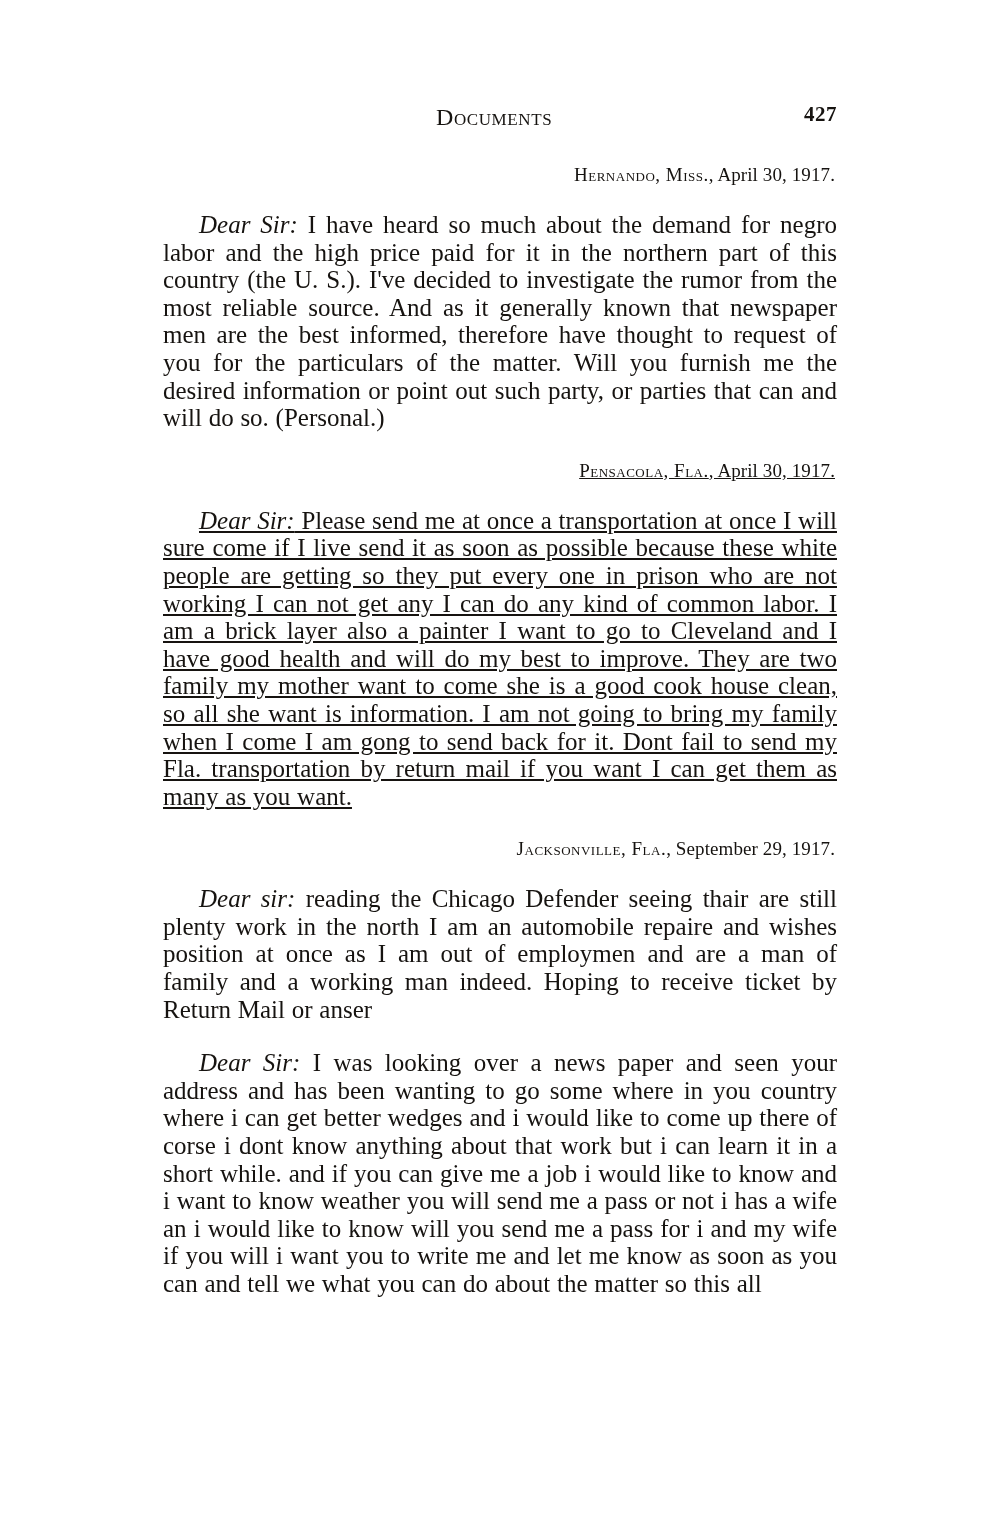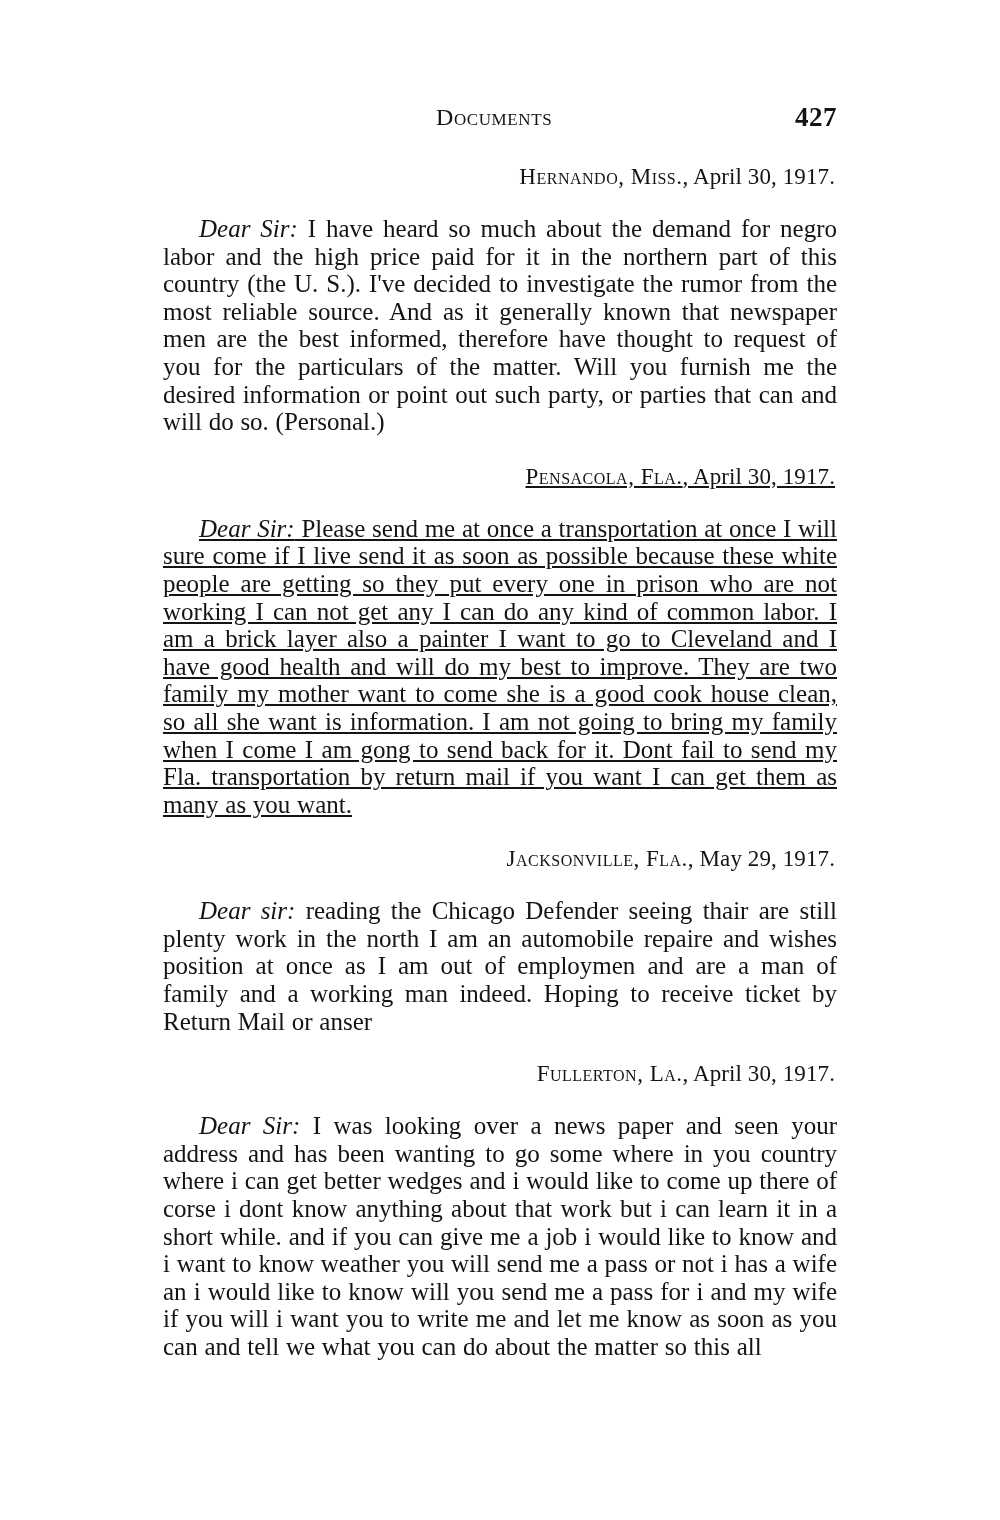--- a/index.html
+++ b/index.html
@@ -36,30 +36,30 @@
     left: 273px;
     top: 0;
     font-size: 24px;
     font-variant: small-caps;
     letter-spacing: 0.6px;
   }
   .head-folio {
     position: absolute;
     right: 0;
     top: -2px;
-    font-size: 27px;
+    font-size: 21px;
     font-weight: bold;
     letter-spacing: 0.5px;
   }
   .letter {
     margin-bottom: 26px;
   }
   .dateline {
     text-align: right;
-    font-size: 23px;
+    font-size: 19px;
     margin-bottom: 9px;
     letter-spacing: 0.1px;
     padding-right: 2px;
   }
   .dateline .place {
     font-variant: small-caps;
     letter-spacing: 0.5px;
   }
   .body-text {
     font-size: 25px;
@@ -100,30 +100,27 @@
       <div class="dateline">
         <span class="place">Pensacola, Fla.</span><span>, April 30, 1917.</span>
       </div>
       <p class="body-text">
         <span class="salutation">Dear Sir:</span><span> Please send me at once a transportation at once I will sure come if I live send it as soon as possible because these white people are getting so they put every one in prison who are not working I can not get any I can do any kind of common labor. I am a brick layer also a painter I want to go to Cleveland and I have good health and will do my best to improve. They are two family my mother want to come she is a good cook house clean, so all she want is information. I am not going to bring my family when I come I am gong to send back for it. Dont fail to send my Fla. transportation by return mail if you want I can get them as many as you want.</span>
       </p>
     </div>
 
     <div class="letter">
       <div class="dateline">
-        <span class="place">Jacksonville, Fla.</span><span>, May 29, 1917.</span>
+        <span class="place">Jacksonville, Fla.</span><span>, September 29, 1917.</span>
       </div>
       <p class="body-text">
         <span class="salutation">Dear sir:</span><span> reading the Chicago Defender seeing thair are still plenty work in the north I am an automobile repaire and wishes position at once as I am out of employmen and are a man of family and a working man indeed. Hoping to receive ticket by Return Mail or anser</span>
       </p>
     </div>
 
     <div class="letter">
-      <div class="dateline">
-        <span class="place">Fullerton, La.</span><span>, April 30, 1917.</span>
-      </div>
       <p class="body-text">
         <span class="salutation">Dear Sir:</span><span> I was looking over a news paper and seen your address and has been wanting to go some where in you country where i can get better wedges and i would like to come up there of corse i dont know anything about that work but i can learn it in a short while. and if you can give me a job i would like to know and i want to know weather you will send me a pass or not i has a wife an i would like to know will you send me a pass for i and my wife if you will i want you to write me and let me know as soon as you can and tell we what you can do about the matter so this all</span>
       </p>
     </div>
 
   </div>
 </div>
 
 </body></html>

